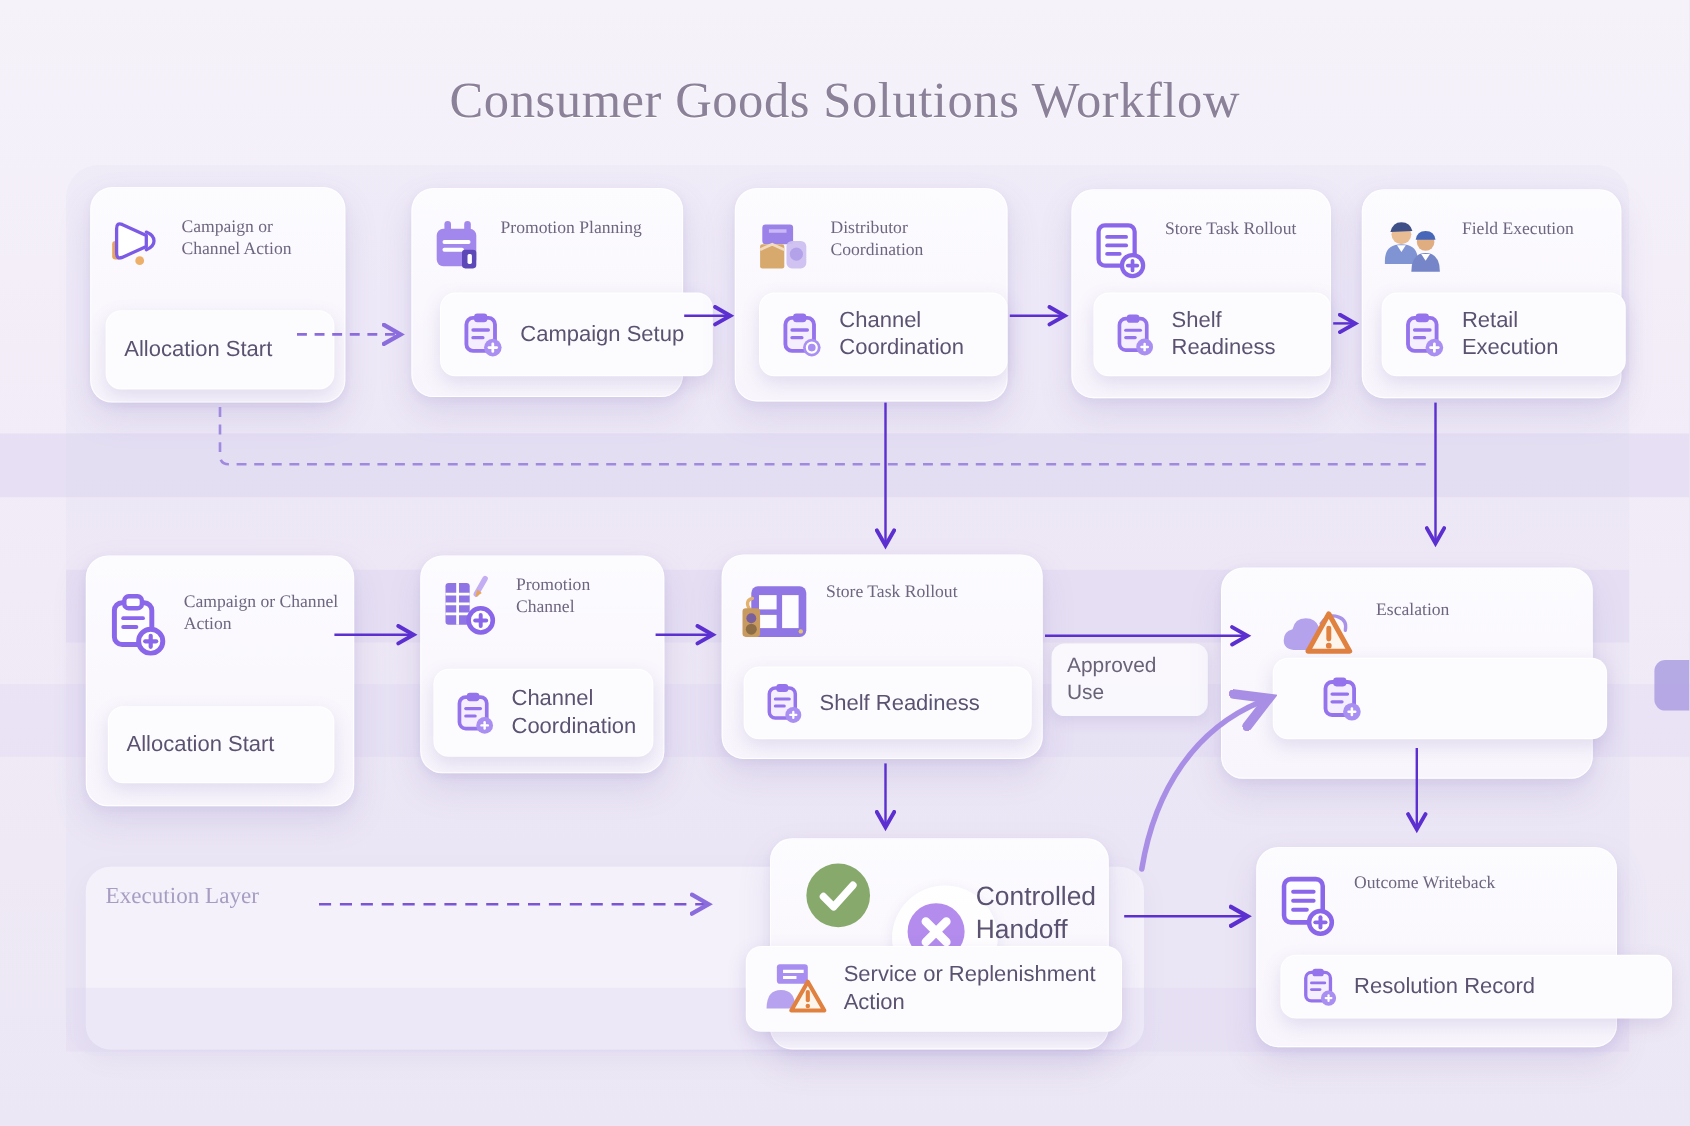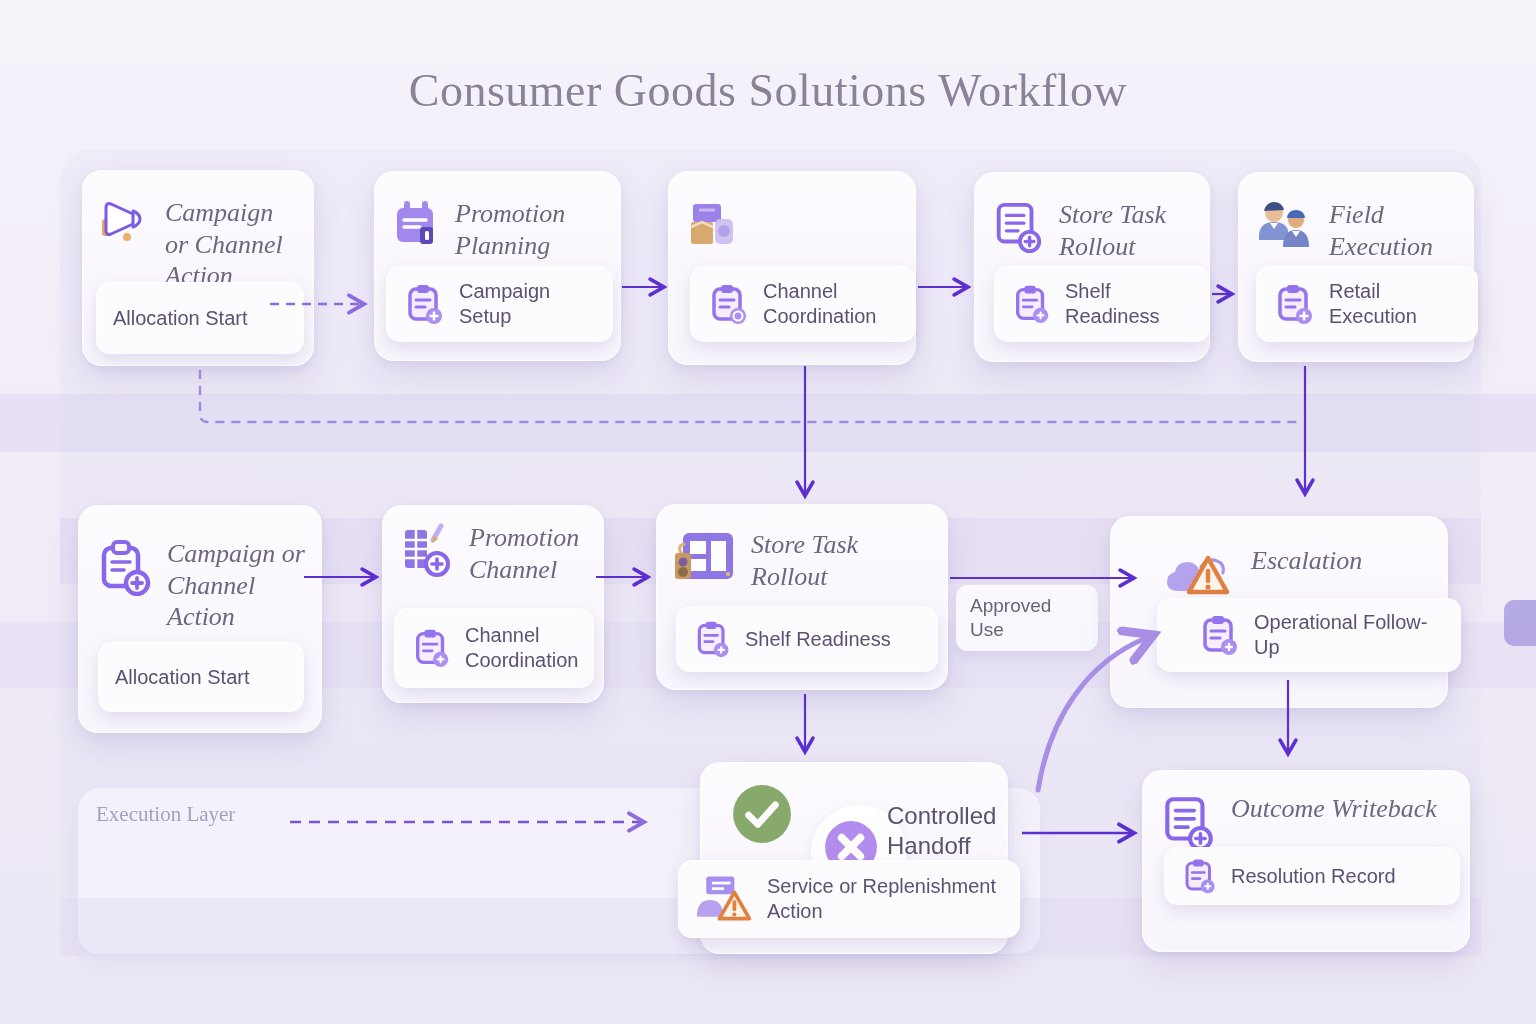--- a/index.html
+++ b/index.html
@@ -22,34 +22,34 @@
   .right-tab{left:1504px;top:600px;width:32px;height:46px;background:#a394dd;
     border-radius:10px 0 0 10px;opacity:.75;}
 
   .page-title{left:0;top:64px;width:1536px;text-align:center;
     font-family:"Liberation Serif", serif;font-size:46px;letter-spacing:.5px;
     color:#8b8199;text-shadow:0 1px 0 #fff;}
 
   .card{background:linear-gradient(180deg,#fcfbfe,#f8f5fc);border:1px solid rgba(255,255,255,.9);
     border-radius:20px;box-shadow:0 14px 30px rgba(125,105,185,.16),0 3px 8px rgba(125,105,185,.08);}
   .card-head{display:flex;align-items:flex-start;gap:14px;padding:26px 12px 0 16px;}
-  .card-title{font-family:"Liberation Serif", serif;font-size:26px;line-height:1.22;
-    color:#6e6680;font-style:italic;}
+  .card-title{font-family:"Liberation Serif", serif;font-size:16px;line-height:1.22;
+    color:#6e6680;}
   .icon{flex:0 0 auto;}
 
   .sub{background:#fcfbfe;border:1px solid rgba(255,255,255,.9);border-radius:14px;
     box-shadow:0 6px 16px rgba(120,100,180,.18);display:flex;align-items:center;
     gap:12px;padding:0 10px 0 16px;box-sizing:border-box;}
   .sub-label{font-size:20px;line-height:1.25;color:#5a5270;}
 
   
   #card-t1{left:82px;top:170px;width:230px;height:194px;}
   #sub-t1{left:96px;top:282px;width:208px;height:72px;}
   #card-t2{left:374px;top:171px;width:245px;height:188px;}
-  #sub-t2{left:386px;top:266px;width:227px;height:76px;padding-left:16px;}
+  #sub-t2{left:400px;top:266px;width:248px;height:76px;padding-left:16px;}
   #card-t3{left:668px;top:171px;width:246px;height:192px;}
   #sub-t3{left:690px;top:266px;width:226px;height:76px;}
   #card-t4{left:974px;top:172px;width:234px;height:188px;}
   #sub-t4{left:994px;top:266px;width:216px;height:76px;}
   #card-t5{left:1238px;top:172px;width:234px;height:188px;}
   #sub-t5{left:1256px;top:266px;width:222px;height:76px;}
 
   
   #card-m1{left:78px;top:505px;width:242px;height:226px;}
   #sub-m1{left:98px;top:642px;width:206px;height:70px;}
@@ -62,21 +62,21 @@
 
   #approved-box{left:956px;top:585px;width:142px;height:66px;background:rgba(251,250,253,.92);
     border-radius:12px;box-shadow:0 5px 12px rgba(120,100,180,.14);display:flex;align-items:center;
     padding:0 14px;box-sizing:border-box;}
   #approved-box .sub-label{font-size:19px;color:#6a6378;}
 
   
   #card-b1{left:700px;top:762px;width:306px;height:190px;}
   #sub-b1{left:678px;top:860px;width:342px;height:78px;}
   #card-b2{left:1142px;top:770px;width:326px;height:180px;}
-  #sub-b2{left:1164px;top:847px;width:296px;height:58px;}
+  #sub-b2{left:1164px;top:868px;width:356px;height:58px;}
 
   .ch-title{position:absolute;left:186px;top:38px;width:112px;font-size:24px;
     line-height:1.25;color:#5a5270;}
   .ch-gear{position:absolute;left:110px;top:42px;width:96px;height:96px;border-radius:50%;
     background:rgba(255,255,255,.85);box-shadow:0 4px 12px rgba(130,110,190,.15);}
   .ch-check{position:absolute;left:30px;top:20px;}
   .ch-x{position:absolute;left:122px;top:56px;}
 
   .exec-label{left:96px;top:802px;font-family:"Liberation Serif", serif;font-size:21px;
     color:#a79dc2;}
@@ -143,20 +143,21 @@
   <div class="abs card" id="card-t3">
     <div class="card-head">
       <svg class="icon" width="56" height="56" viewBox="0 0 56 56">
         <rect x="8" y="6" width="28" height="18" rx="3" fill="#9b82e8"></rect>
         <line x1="14" y1="12" x2="30" y2="12" stroke="#c9b8f5" stroke-width="3"></line>
         <rect x="6" y="24" width="22" height="22" rx="2" fill="#d8a96d"></rect>
         <path d="M6 29 L17 24 L28 29" fill="none" stroke="#f2dcc0" stroke-width="2.5"></path>
         <rect x="30" y="21" width="18" height="25" rx="5" fill="#cdc0f1" opacity="0.95"></rect>
         <circle cx="39" cy="33" r="6" fill="#b3a2ea"></circle>
       </svg>
+      <div class="card-title">Distributor Coordination</div>
     </div>
   </div>
   <div class="abs sub" id="sub-t3">
     <svg class="icon" width="44" height="44" viewBox="0 0 44 44">
       <rect x="7" y="7" width="26" height="30" rx="6" fill="#f4eefe" stroke="#9473ec" stroke-width="3.5"></rect>
       <rect x="14" y="3" width="12" height="8" rx="3" fill="#9473ec"></rect>
       <line x1="13" y1="18" x2="27" y2="18" stroke="#9473ec" stroke-width="3" stroke-linecap="round"></line>
       <line x1="13" y1="25" x2="22" y2="25" stroke="#9473ec" stroke-width="3" stroke-linecap="round"></line>
       <circle cx="31" cy="34" r="8" fill="#a98ff2"></circle>
       <circle cx="31" cy="34" r="4.5" fill="none" stroke="#ffffff" stroke-width="2"></circle>
@@ -316,21 +317,20 @@
   <div class="abs sub" id="sub-m4">
     <svg class="icon" width="44" height="44" viewBox="0 0 44 44" style="margin-left:24px;">
       <rect x="7" y="7" width="26" height="30" rx="6" fill="#f4eefe" stroke="#9473ec" stroke-width="3.5"></rect>
       <rect x="14" y="3" width="12" height="8" rx="3" fill="#9473ec"></rect>
       <line x1="13" y1="18" x2="27" y2="18" stroke="#9473ec" stroke-width="3" stroke-linecap="round"></line>
       <line x1="13" y1="25" x2="22" y2="25" stroke="#9473ec" stroke-width="3" stroke-linecap="round"></line>
       <circle cx="31" cy="34" r="8" fill="#a98ff2"></circle>
       <line x1="28" y1="34" x2="34" y2="34" stroke="#ffffff" stroke-width="2.3" stroke-linecap="round"></line>
       <line x1="31" y1="31" x2="31" y2="37" stroke="#ffffff" stroke-width="2.3" stroke-linecap="round"></line>
     </svg>
-    <div class="sub-label">Operational Follow-Up</div>
   </div>
 
   <div class="abs exec-label">Execution Layer</div>
 
   <div class="abs card" id="card-b1">
     <div class="ch-gear"></div>
     <svg class="ch-check" width="62" height="62" viewBox="0 0 60 60">
       <circle cx="30" cy="30" r="28" fill="#87a96c"></circle>
       <path d="M17 31 L26 40 L43 21" stroke="#ffffff" stroke-width="6.5" fill="none" stroke-linecap="round" stroke-linejoin="round"></path>
     </svg>

